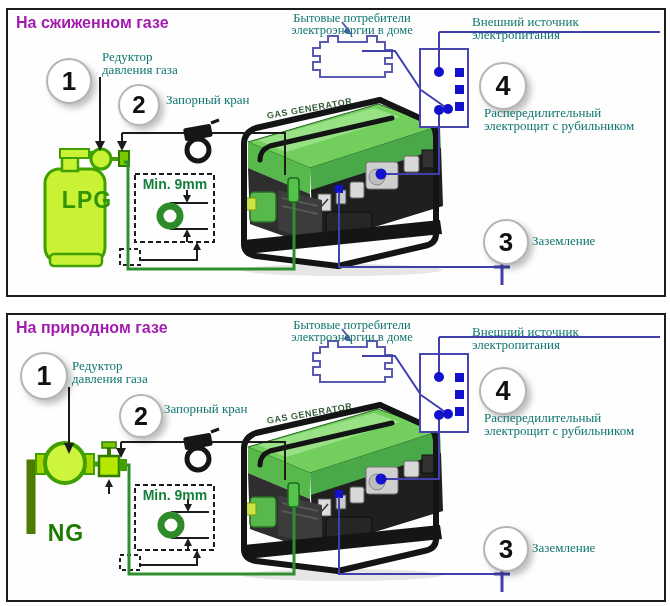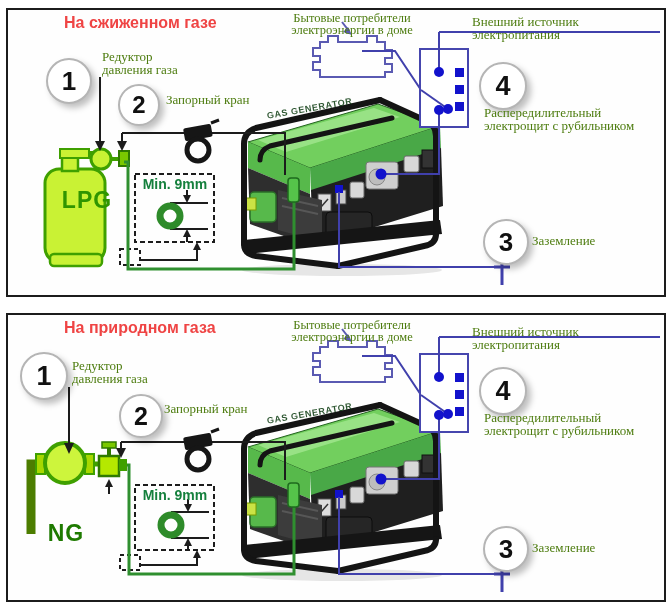--- a/index.html
+++ b/index.html
@@ -2,24 +2,24 @@
 <html><head>
 <meta charset="utf-8">
 <style>
   html,body{margin:0;padding:0;background:#fff;}
   #canvas{position:relative;width:670px;height:606px;background:#fff;overflow:hidden;
           font-family:"Liberation Serif",serif;}
   .panel{position:absolute;left:6px;width:656px;height:285px;border:2px solid #1c1c1c;background:#fefefe;}
   .panel.p1{top:8px;}
   .panel.p2{top:313px;}
   .art{position:absolute;left:0;top:0;width:100%;height:100%;}
-  .ovl{position:absolute;color:#4d7c0f;font-size:13px;line-height:13px;}
+  .ovl{position:absolute;color:#0f766e;font-size:13px;line-height:13px;}
   .pre{white-space:pre-line;}
   .title{position:absolute;left:8px;top:4px;font-family:"Liberation Sans",sans-serif;
-         font-weight:bold;font-size:16px;color:#ef4444;margin-left:48px;}
+         font-weight:bold;font-size:16px;color:#a21caf;}
   .numcircle{position:absolute;border-radius:50%;background:#fff;border:2px solid #b5b5b5;
              box-shadow:4px 4px 6px rgba(0,0,0,.25);display:flex;align-items:center;justify-content:center;
              font-family:"Liberation Sans",sans-serif;font-weight:bold;color:#111;}
   .center{text-align:center;}
   .minlbl{font-family:"Liberation Sans",sans-serif;font-weight:bold;font-size:14px;color:#15803d;}
   .srclbl{font-family:"Liberation Sans",sans-serif;font-weight:800;letter-spacing:1px;font-size:23px;margin-left:12px;}
   .genlbl{font-family:"Liberation Sans",sans-serif;font-weight:bold;font-size:9px;letter-spacing:.6px;
           color:#0b3b10;transform:rotate(-10deg);transform-origin:left top;opacity:.85;}
 </style>
 </head>
@@ -242,21 +242,21 @@
       </g>
 
       <g>
         <rect x="327" y="175" width="8" height="8" fill="#1212cc"></rect>
         <polyline points="331,182 331,259 494,259" fill="none" stroke="#4040ac" stroke-width="2"></polyline>
         <line x1="494" y1="246" x2="494" y2="277" stroke="#4040ac" stroke-width="3"></line>
         <line x1="486" y1="259" x2="502" y2="259" stroke="#4040ac" stroke-width="3"></line>
       </g>
     </svg>
 
-    <div class="title">На природном газа</div>
+    <div class="title">На природном газе</div>
 
     <div class="numcircle" style="left:12px;top:37px;width:44px;height:44px;font-size:27px;">1</div>
     <div class="numcircle" style="left:111px;top:79px;width:40px;height:40px;font-size:25px;">2</div>
     <div class="numcircle" style="left:471px;top:52px;width:44px;height:44px;font-size:27px;">4</div>
     <div class="numcircle" style="left:475px;top:211px;width:42px;height:42px;font-size:26px;">3</div>
 
     <div class="ovl pre" style="left:64px;top:44px;">Редуктор
 давления газа</div>
     <div class="ovl" style="left:156px;top:87px;">Запорный кран</div>
     <div class="ovl pre center" style="left:268px;top:4px;width:152px;font-size:12.5px;line-height:12px;">Бытовые потребители

